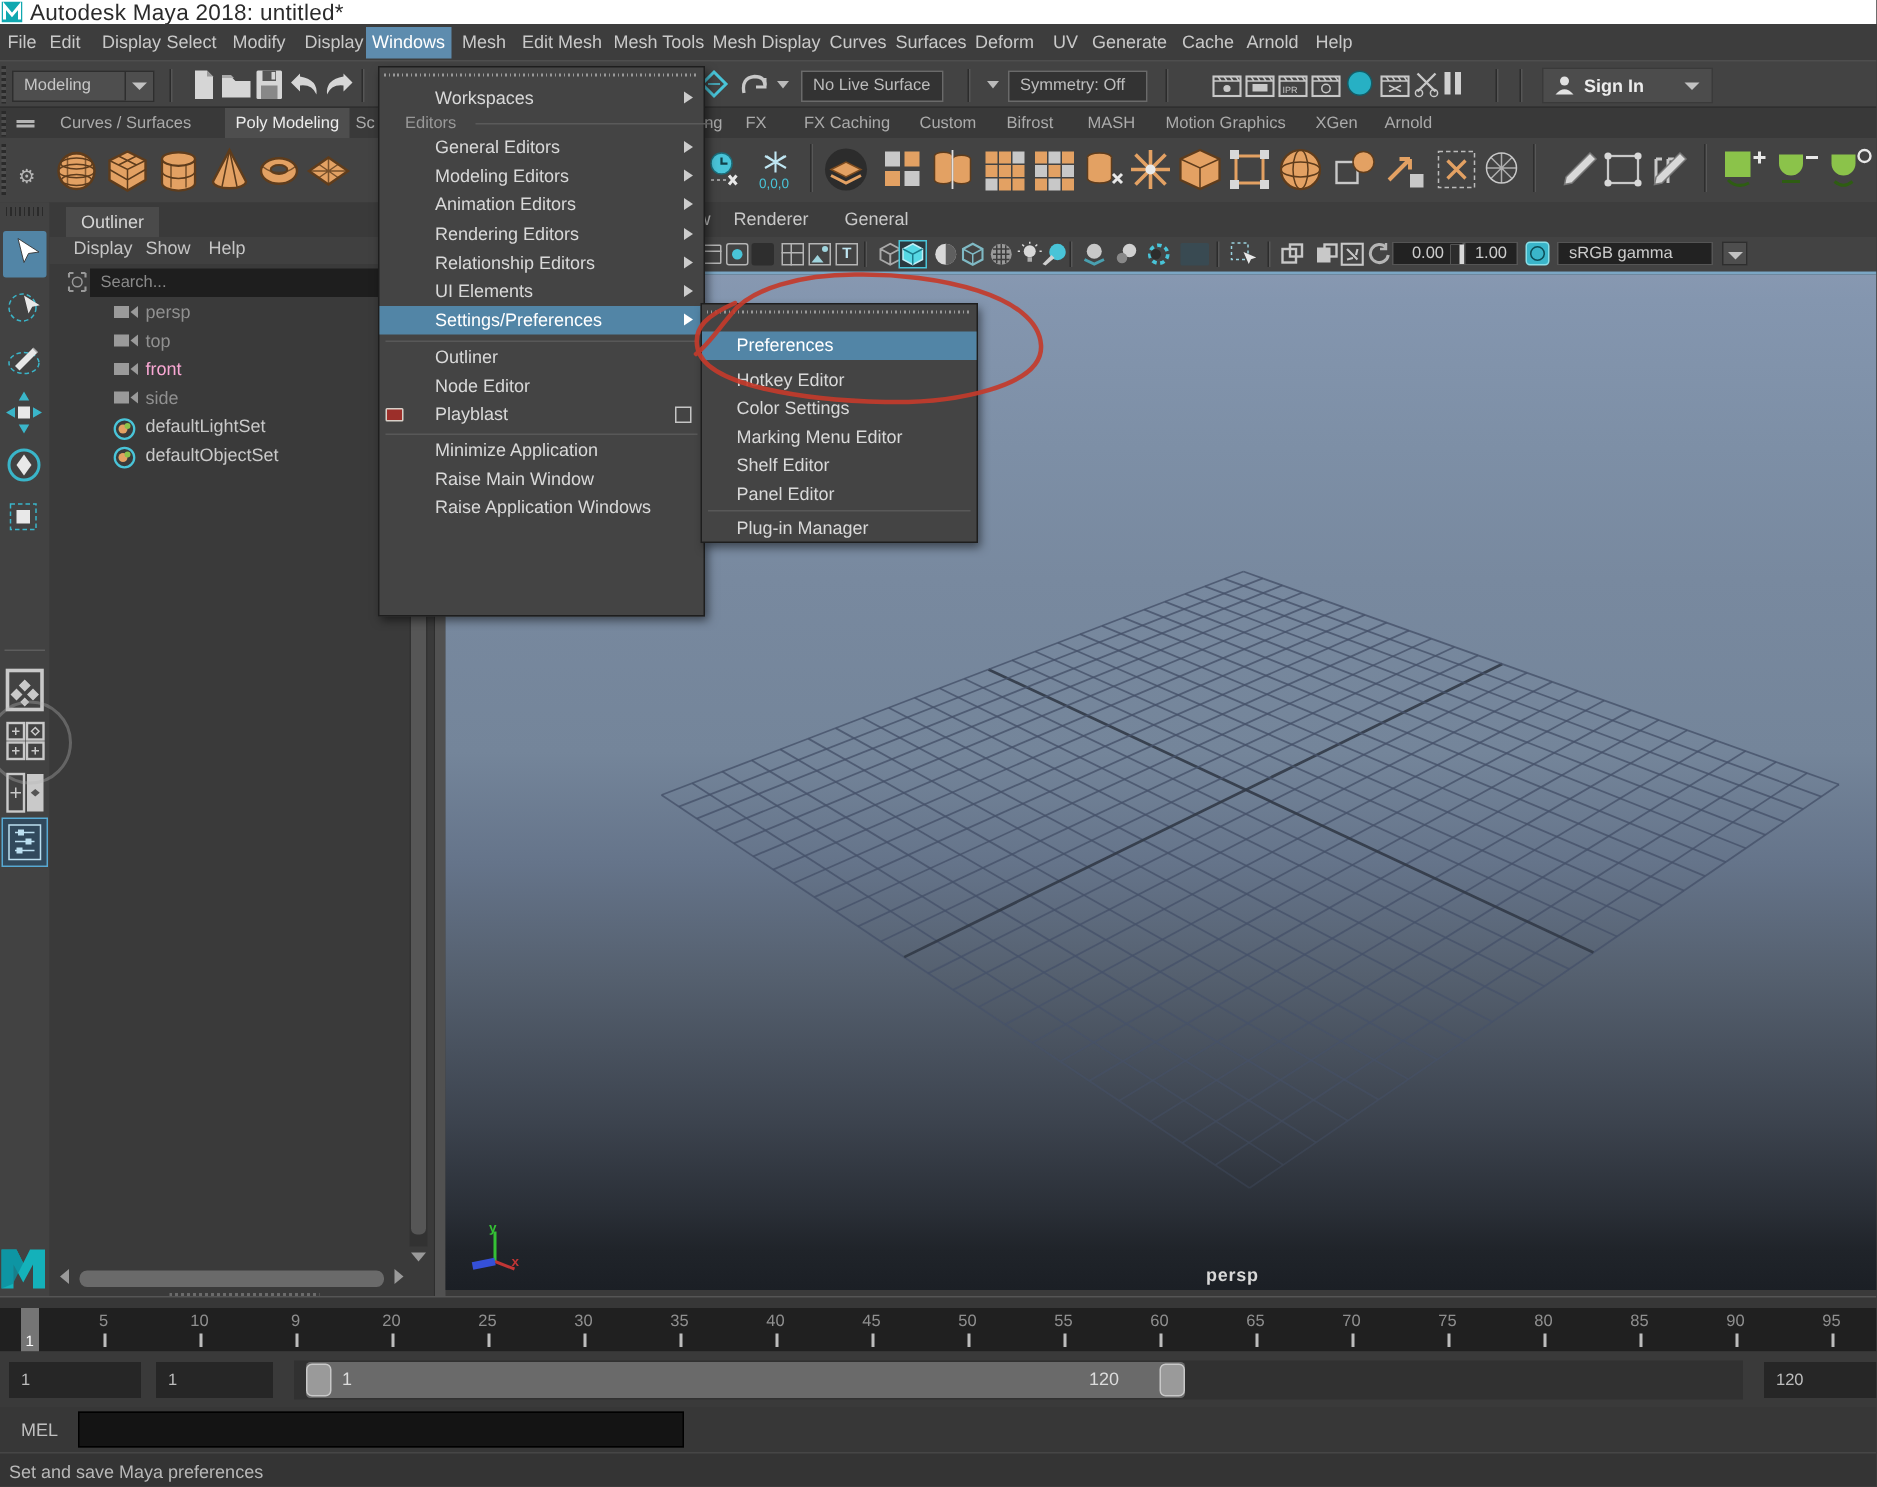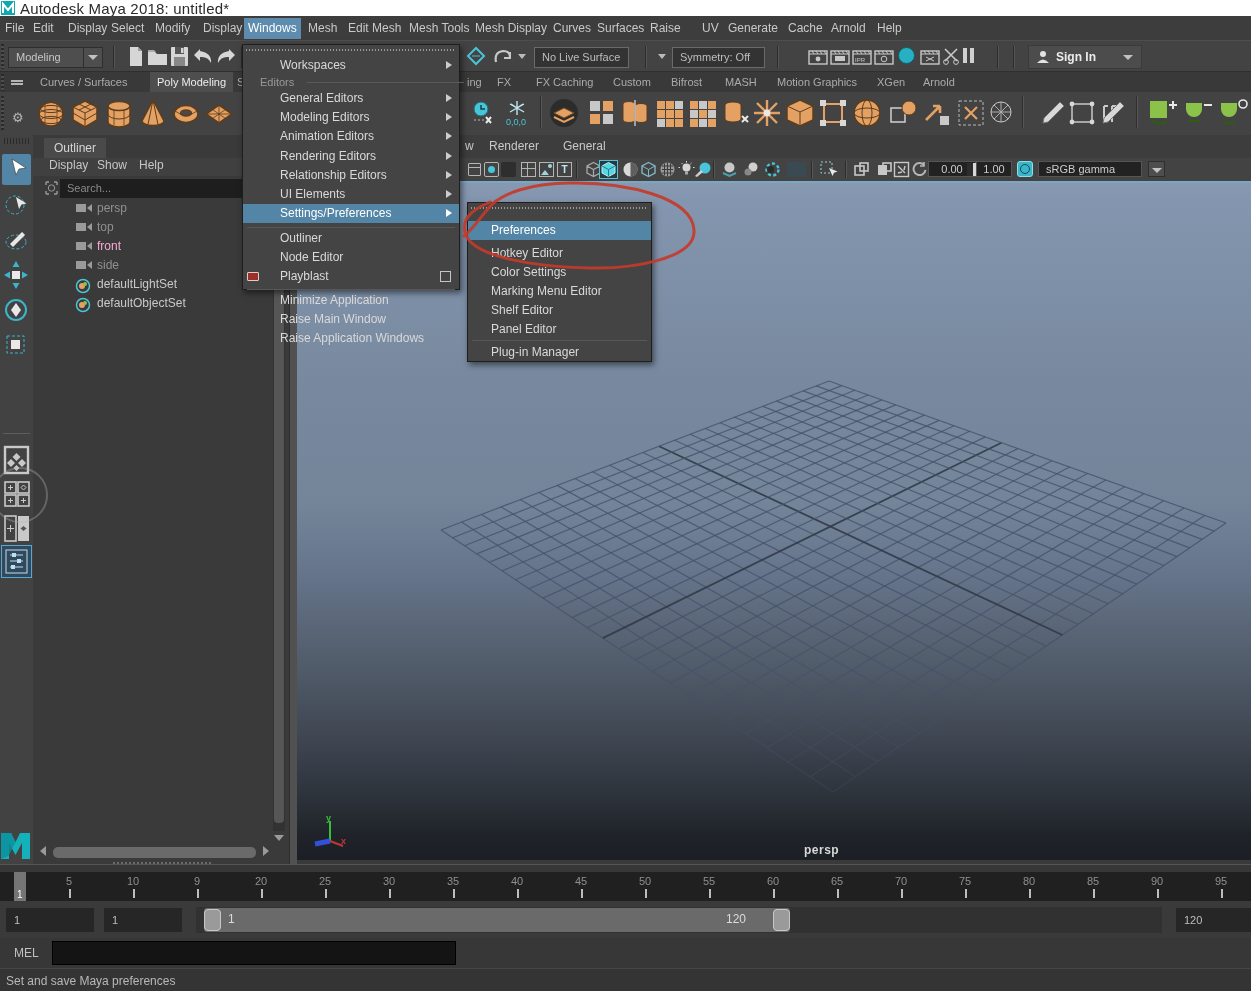--- a/index.html
+++ b/index.html
@@ -91,21 +91,21 @@
     <span class="mbi" style="left:68px">Display</span>
     <span class="mbi" style="left:111px">Select</span>
     <span class="mbi" style="left:155px">Modify</span>
     <span class="mbi" style="left:203px">Display</span>
     <span class="mbi" style="left:308px">Mesh</span>
     <span class="mbi" style="left:348px">Edit Mesh</span>
     <span class="mbi" style="left:409px">Mesh Tools</span>
     <span class="mbi" style="left:475px">Mesh Display</span>
     <span class="mbi" style="left:553px">Curves</span>
     <span class="mbi" style="left:597px">Surfaces</span>
-    <span class="mbi" style="left:650px">Raise</span>
+    <span class="mbi" style="left:650px">Deform</span>
     <span class="mbi" style="left:702px">UV</span>
     <span class="mbi" style="left:728px">Generate</span>
     <span class="mbi" style="left:788px">Cache</span>
     <span class="mbi" style="left:831px">Arnold</span>
     <span class="mbi" style="left:877px">Help</span>
     <span class="mbi win" style="left:244px">Windows</span>
   </div>
 
 <div class="abs" id="status">
  <div style="position:absolute;left:1px;top:3px;width:3px;height:25px;background:repeating-linear-gradient(180deg,#2a2a2a 0 2px,#4e4e4e 2px 4px)"></div>
@@ -751,21 +751,21 @@
 </div>
 
 <div class="abs" id="cmdrow">
  <span style="position:absolute;left:14px;top:8px;color:#c0c0c0;font-size:12px">MEL</span>
  <div id="cmdinput"></div>
 </div>
 <div class="abs" id="helprow">
     <span style="position:absolute;left:6px;top:5px">Set and save Maya preferences</span>
   </div>
 
-<div class="pmenu" style="left:242px;top:44px;width:218px;height:246px">
+<div class="pmenu" style="left:252px;top:44px;width:218px;height:367px">
     <div class="tear"></div>
     <div class="mi" style="top:11px">Workspaces<span class="ar"></span></div>
     <div class="sect" style="top:29px">Editors<span class="sline"></span></div>
     <div class="mi" style="top:44px">General Editors<span class="ar"></span></div>
     <div class="mi" style="top:63px">Modeling Editors<span class="ar"></span></div>
     <div class="mi" style="top:82px">Animation Editors<span class="ar"></span></div>
     <div class="mi" style="top:102px">Rendering Editors<span class="ar"></span></div>
     <div class="mi" style="top:121px">Relationship Editors<span class="ar"></span></div>
     <div class="mi" style="top:140px">UI Elements<span class="ar"></span></div>
     <div class="mi hl" style="top:159px">Settings/Preferences<span class="ar"></span></div>

